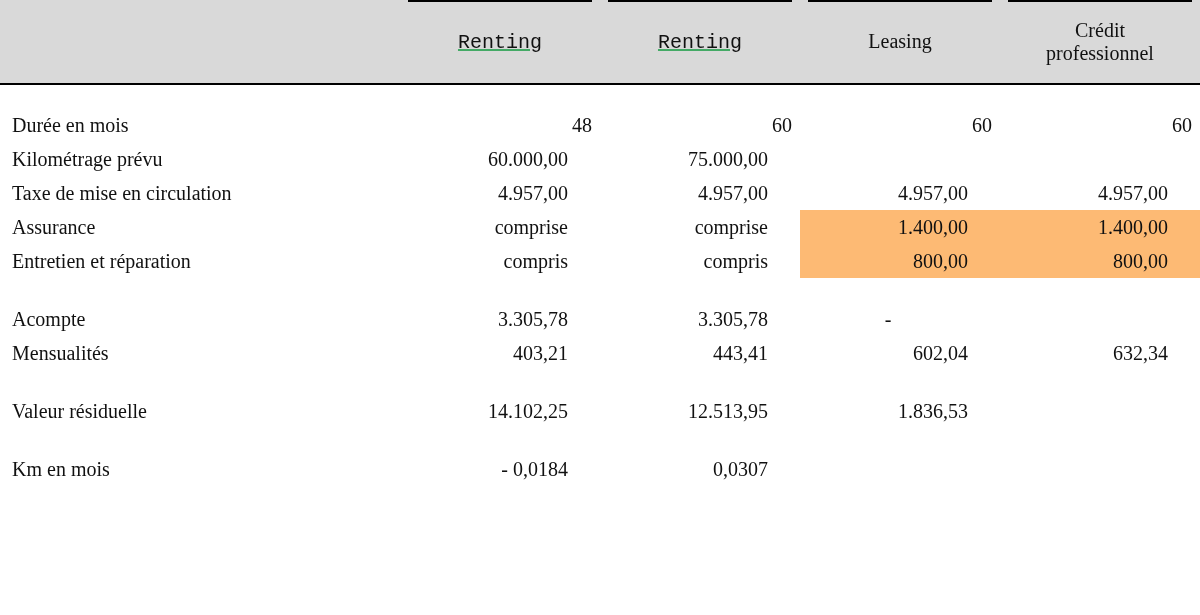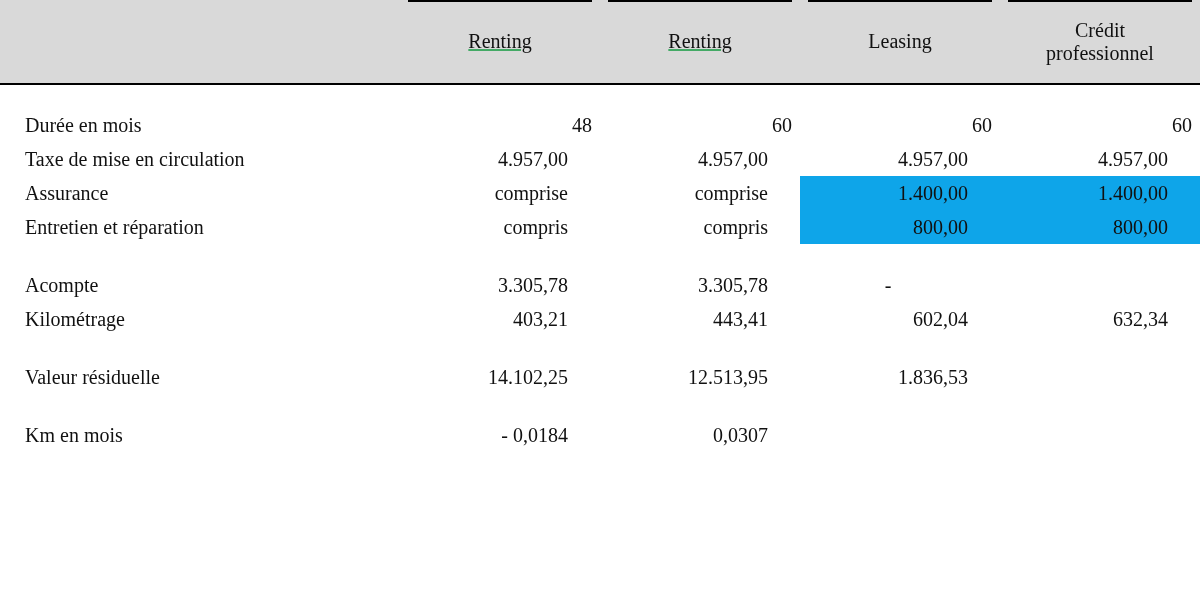--- a/index.html
+++ b/index.html
@@ -29,38 +29,39 @@
       background: #d9d9d9;
       font-weight: normal;
       text-align: center;
       height: 84px;
       border-bottom: 2px solid #000;
       position: relative;
     }
     thead th .hdr-txt {
       text-decoration: underline;
       text-decoration-color: #4a6;
+      font-family: Liberation Mono, monospace;
     }
     
     thead th.hdrval::before {
       content: "";
       position: absolute;
       top: 0; left: 8px; right: 8px;
       border-top: 2px solid #000;
     }
 
     
-    td.lbl { text-align: left; padding-left: 25px; }
+    td.lbl { text-align: left; padding-left: 12px; }
     
     td.val { text-align: right; padding-right: 32px; }
     
     td.valc { text-align: right; }
 
     
-    td.hl { background: #0ea5e9; }
+    td.hl { background: #fdba74; }
 
     
     tr.sp td { height: 24px; }
   </style>
 </head>
 <body>
 
 <table>
   <colgroup>
     <col class="label">
@@ -87,20 +88,27 @@
       </tr>
 
     <tr>
       <td class="lbl">Durée en mois</td>
       <td class="valc">48</td>
       <td class="valc">60</td>
       <td class="valc">60</td>
       <td class="valc">60</td>
     </tr>
     <tr>
+      <td class="lbl">Kilométrage prévu</td>
+      <td class="val">60.000,00</td>
+      <td class="val">75.000,00</td>
+      <td class="val"></td>
+      <td class="val"></td>
+    </tr>
+    <tr>
       <td class="lbl">Taxe de mise en circulation</td>
       <td class="val">4.957,00</td>
       <td class="val">4.957,00</td>
       <td class="val">4.957,00</td>
       <td class="val">4.957,00</td>
     </tr>
     <tr>
       <td class="lbl">Assurance</td>
       <td class="val">comprise</td>
       <td class="val">comprise</td>
@@ -120,21 +128,21 @@
       </tr>
 
     <tr>
       <td class="lbl">Acompte</td>
       <td class="val">3.305,78</td>
       <td class="val">3.305,78</td>
       <td class="val" style="text-align:center">-</td>
       <td class="val"></td>
     </tr>
     <tr>
-      <td class="lbl">Kilométrage</td>
+      <td class="lbl">Mensualités</td>
       <td class="val">403,21</td>
       <td class="val">443,41</td>
       <td class="val">602,04</td>
       <td class="val">632,34</td>
     </tr>
 
     <tr class="sp">
         <td colspan="5"></td>
       </tr>
 

